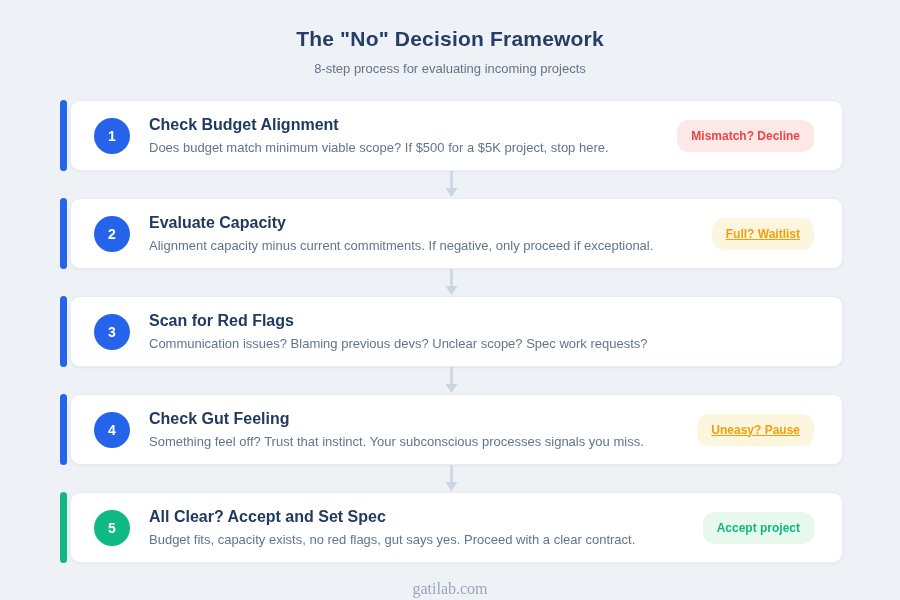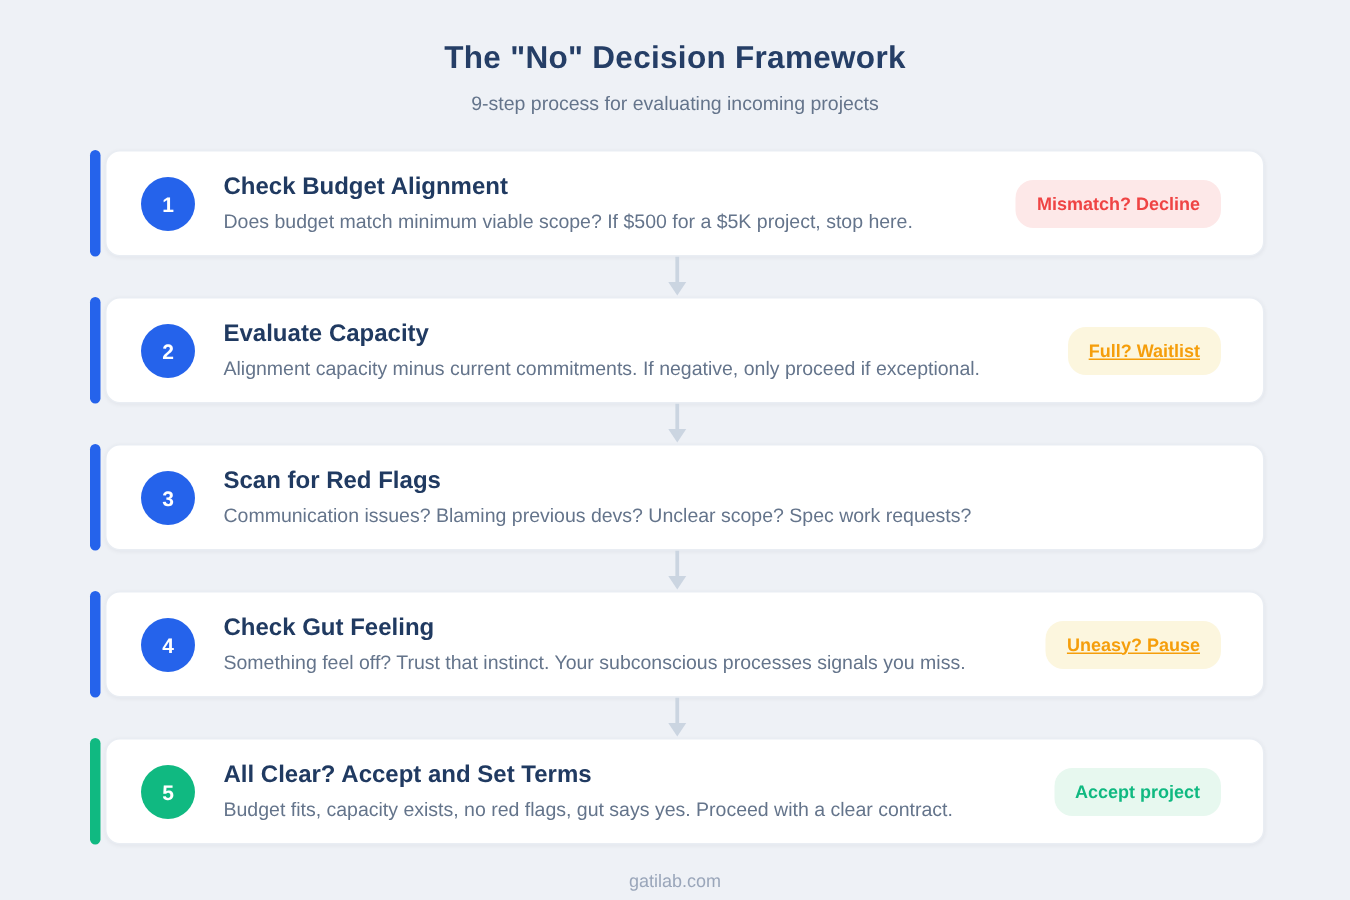--- a/index.html
+++ b/index.html
@@ -85,31 +85,32 @@
     height: 27px;
     display: flex;
     align-items: center;
     justify-content: center;
     color: var(--arrow-gray, #cbd5e1);
   }
 
   .footer {
     text-align: center;
     margin-top: 17px;
-    font-size: 12px;
+    font-size: 16px;
     color: var(--footer-gray, #9aa6ba);
+    font-family: Liberation Serif, serif;
   }
 </style>
 </head>
 <body>
 
 <div class="page">
   <div class="header">
     <div class="page-title">The "No" Decision Framework</div>
-    <div class="page-subtitle">9-step process for evaluating incoming projects</div>
+    <div class="page-subtitle">8-step process for evaluating incoming projects</div>
   </div>
 
   <div class="steps">
   <div class="step-row blue-accent">
     <div class="accent-bar"></div>
     <div class="card">
       <div class="num-circle">1</div>
       <div class="card-text">
         <div class="card-title">Check Budget Alignment</div>
         <div class="card-desc">Does budget match minimum viable scope? If $500 for a $5K project, stop here.</div>
@@ -179,21 +180,21 @@
       <line x1="7.5" y1="0" x2="7.5" y2="18" stroke="currentColor" stroke-width="2.5"></line>
       <polygon points="1.5,17 13.5,17 7.5,26" fill="currentColor"></polygon>
     </svg>
   </div>
 
   <div class="step-row green-accent">
     <div class="accent-bar"></div>
     <div class="card">
       <div class="num-circle">5</div>
       <div class="card-text">
-        <div class="card-title">All Clear? Accept and Set Terms</div>
+        <div class="card-title">All Clear? Accept and Set Spec</div>
         <div class="card-desc">Budget fits, capacity exists, no red flags, gut says yes. Proceed with a clear contract.</div>
       </div>
       <div class="badge green">Accept project</div>
     </div>
   </div>
 </div>
 
   <div class="footer">gatilab.com</div>
 </div>
 

